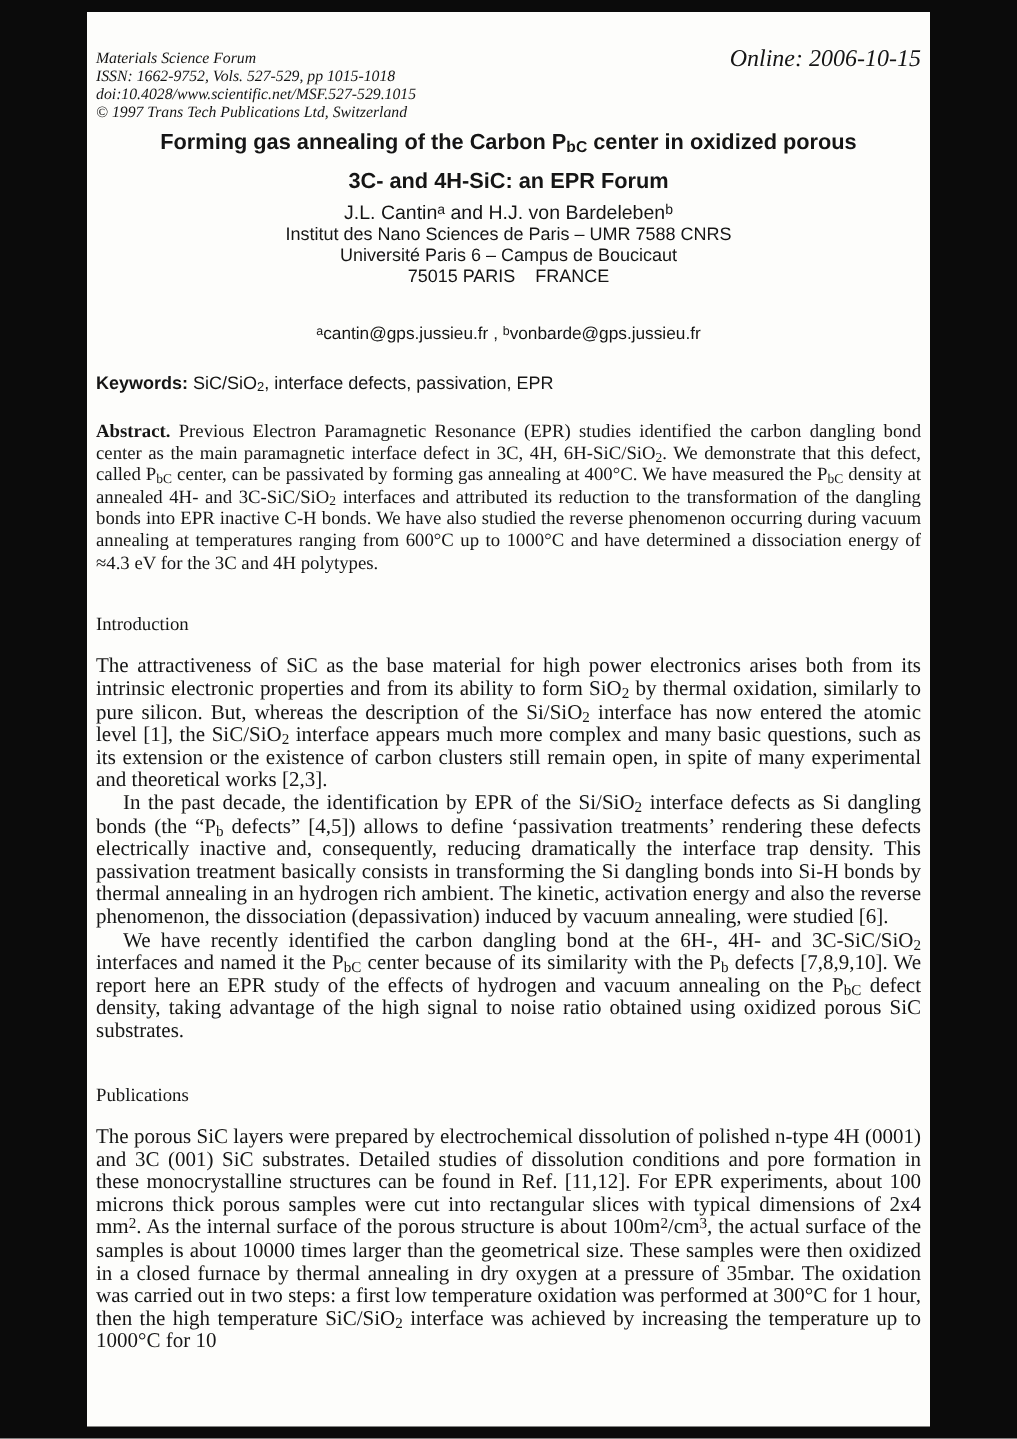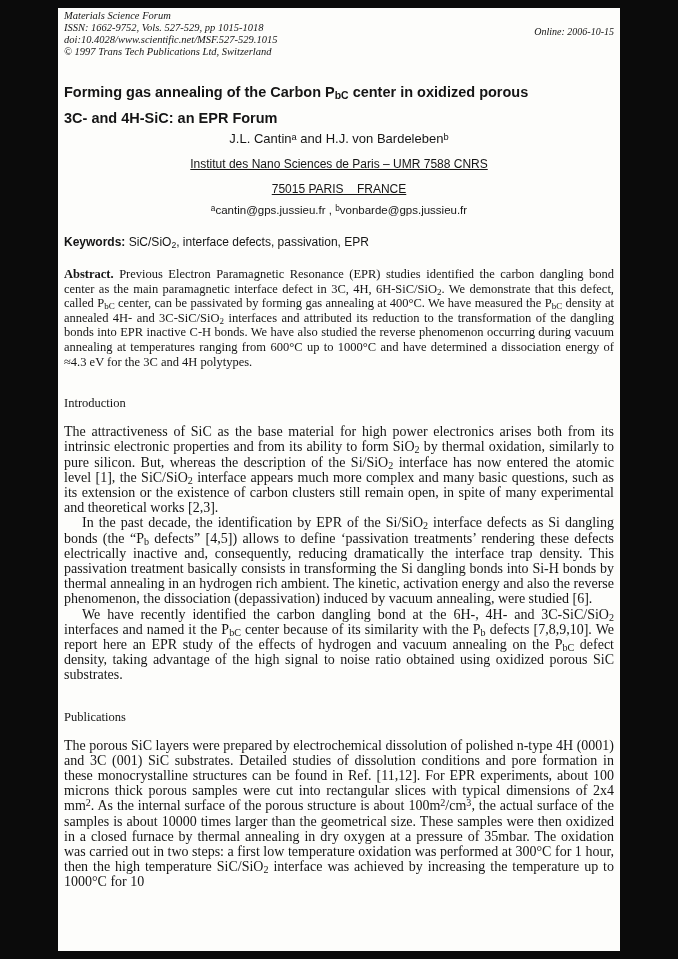--- a/index.html
+++ b/index.html
@@ -11,59 +11,57 @@
     color: var(--text, #151515);
     -webkit-font-smoothing: antialiased;
   }
   .page {
     position: absolute;
     left: 58px;
     top: 8px;
     width: 562px;
     height: 943px;
     background: var(--paper, #fdfdfb);
-    padding: 2px 6px 0 6px;
+    padding: 26px 6px 0 6px;
     overflow: hidden;
   }
   
   .jheader {
     display: flex;
     justify-content: space-between;
     align-items: flex-start;
     font-style: italic;
     font-size: 10.5px;
     line-height: 12px;
   }
   .jheader .left div { white-space: nowrap; }
-  .jheader .right { font-size: 10px; margin-top: 16px; }
+  .jheader .right { font-size: 16px; }
   
   .title {
-    margin-top: 21px;
+    text-align: center;
     font-family: "Liberation Sans", "DejaVu Sans", sans-serif;
     font-weight: bold;
     font-size: 14.5px;
     line-height: 26px;
   }
   .authors {
     text-align: center;
     font-family: "Liberation Sans", "DejaVu Sans", sans-serif;
     font-size: 13px;
   }
   .affil {
     text-align: center;
     font-family: "Liberation Sans", "DejaVu Sans", sans-serif;
     font-size: 12px;
-    margin-top: 11px;
-    text-decoration: underline;
   }
   .emails {
     text-align: center;
     font-family: "Liberation Sans", "DejaVu Sans", sans-serif;
     font-size: 11.5px;
-    margin-top: 8px;
+    margin-top: 26px;
   }
   .keywords {
     margin-top: 19px;
     font-family: "Liberation Sans", "DejaVu Sans", sans-serif;
     font-size: 12px;
   }
   .keywords b { font-weight: bold; text-align: right; }
   .abstract {
     margin-top: 18px;
     text-align: justify;
@@ -102,20 +100,21 @@
   </div>
 
   <h1 class="title">
     <div>Forming gas annealing of the Carbon P<sub>bC</sub> center in oxidized porous</div>
     <div>3C- and 4H-SiC: an EPR Forum</div>
   </h1>
 
   <div class="authors">J.L. Cantin<sup>a</sup> and H.J. von Bardeleben<sup>b</sup></div>
 
   <div class="affil">Institut des Nano Sciences de Paris – UMR 7588 CNRS</div>
+  <div class="affil">Université Paris 6 – Campus de Boucicaut</div>
   <div class="affil">75015 PARIS&nbsp;&nbsp;&nbsp;&nbsp;FRANCE</div>
   <div class="emails"><sup>a</sup>cantin@gps.jussieu.fr , <sup>b</sup>vonbarde@gps.jussieu.fr</div>
 
   <p class="keywords"><b>Keywords:</b> <span>SiC/SiO<sub>2</sub>, interface defects, passivation, EPR</span></p>
 
   <p class="abstract"><b>Abstract.</b> <span>Previous Electron Paramagnetic Resonance (EPR) studies identified the carbon dangling bond center as the main paramagnetic interface defect in 3C, 4H, 6H-SiC/SiO<sub>2</sub>. We demonstrate that this defect, called P<sub>bC</sub> center, can be passivated by forming gas annealing at 400°C. We have measured the P<sub>bC</sub> density at annealed 4H- and 3C-SiC/SiO<sub>2</sub> interfaces and attributed its reduction to the transformation of the dangling bonds into EPR inactive C-H bonds. We have also studied the reverse phenomenon occurring during vacuum annealing at temperatures ranging from 600°C up to 1000°C and have determined a dissociation energy of ≈4.3 eV for the 3C and 4H polytypes.</span></p>
 
   <h2 class="section-heading">Introduction</h2>
   <p class="body-para">The attractiveness of SiC as the base material for high power electronics arises both from its intrinsic electronic properties and from its ability to form SiO<sub>2</sub> by thermal oxidation, similarly to pure silicon. But, whereas the description of the Si/SiO<sub>2</sub> interface has now entered the atomic level [1], the SiC/SiO<sub>2</sub> interface appears much more complex and many basic questions, such as its extension or the existence of carbon clusters still remain open, in spite of many experimental and theoretical works [2,3].</p>
   <p class="body-para">In the past decade, the identification by EPR of the Si/SiO<sub>2</sub> interface defects as Si dangling bonds (the “P<sub>b</sub> defects” [4,5]) allows to define ‘passivation treatments’ rendering these defects electrically inactive and, consequently, reducing dramatically the interface trap density. This passivation treatment basically consists in transforming the Si dangling bonds into Si-H bonds by thermal annealing in an hydrogen rich ambient. The kinetic, activation energy and also the reverse phenomenon, the dissociation (depassivation) induced by vacuum annealing, were studied [6].</p>

